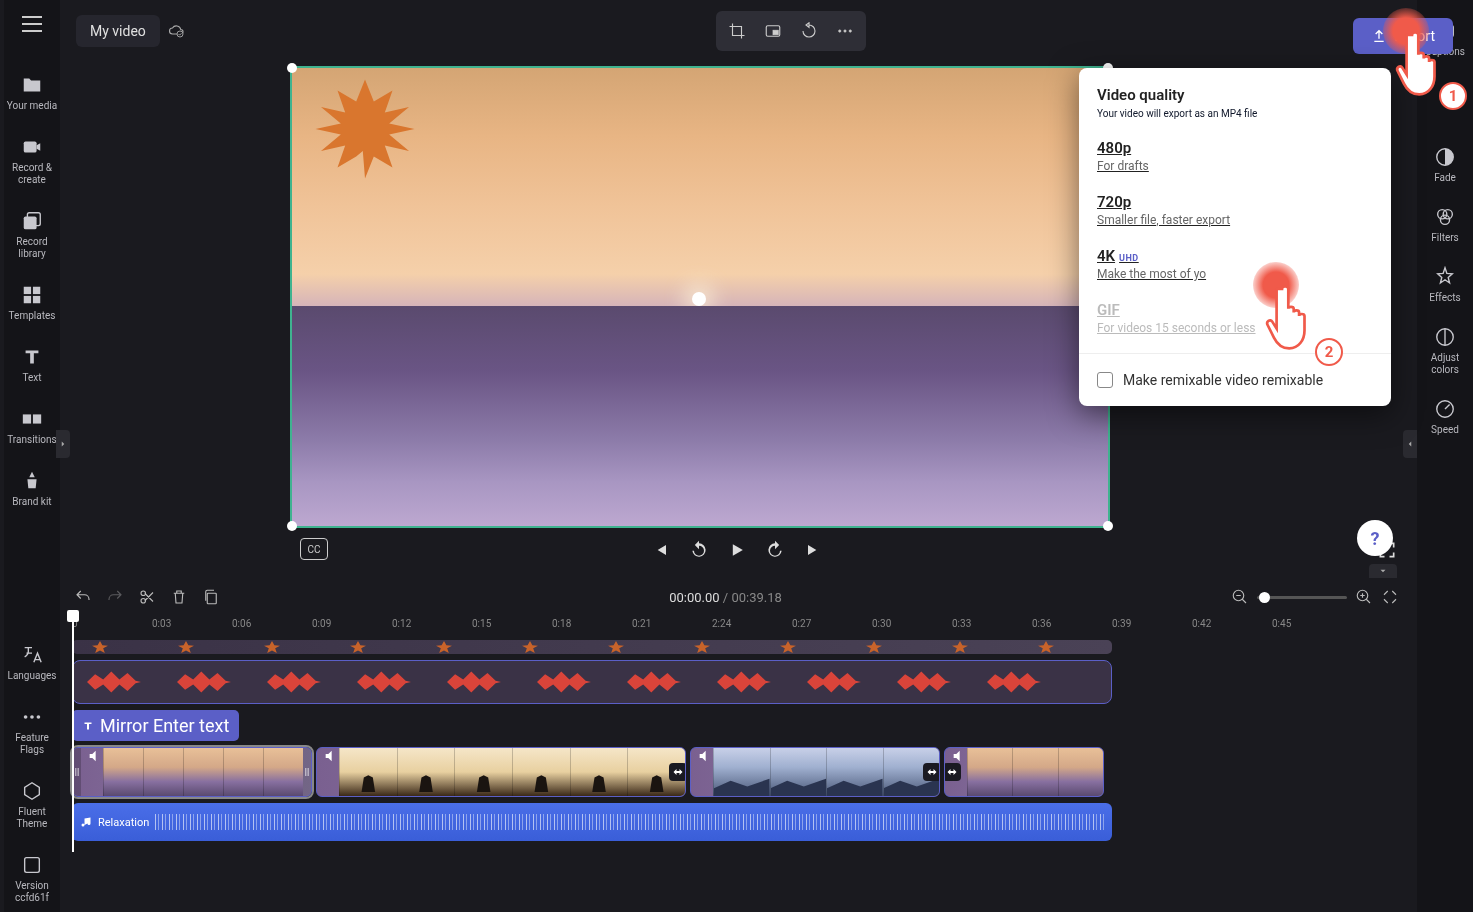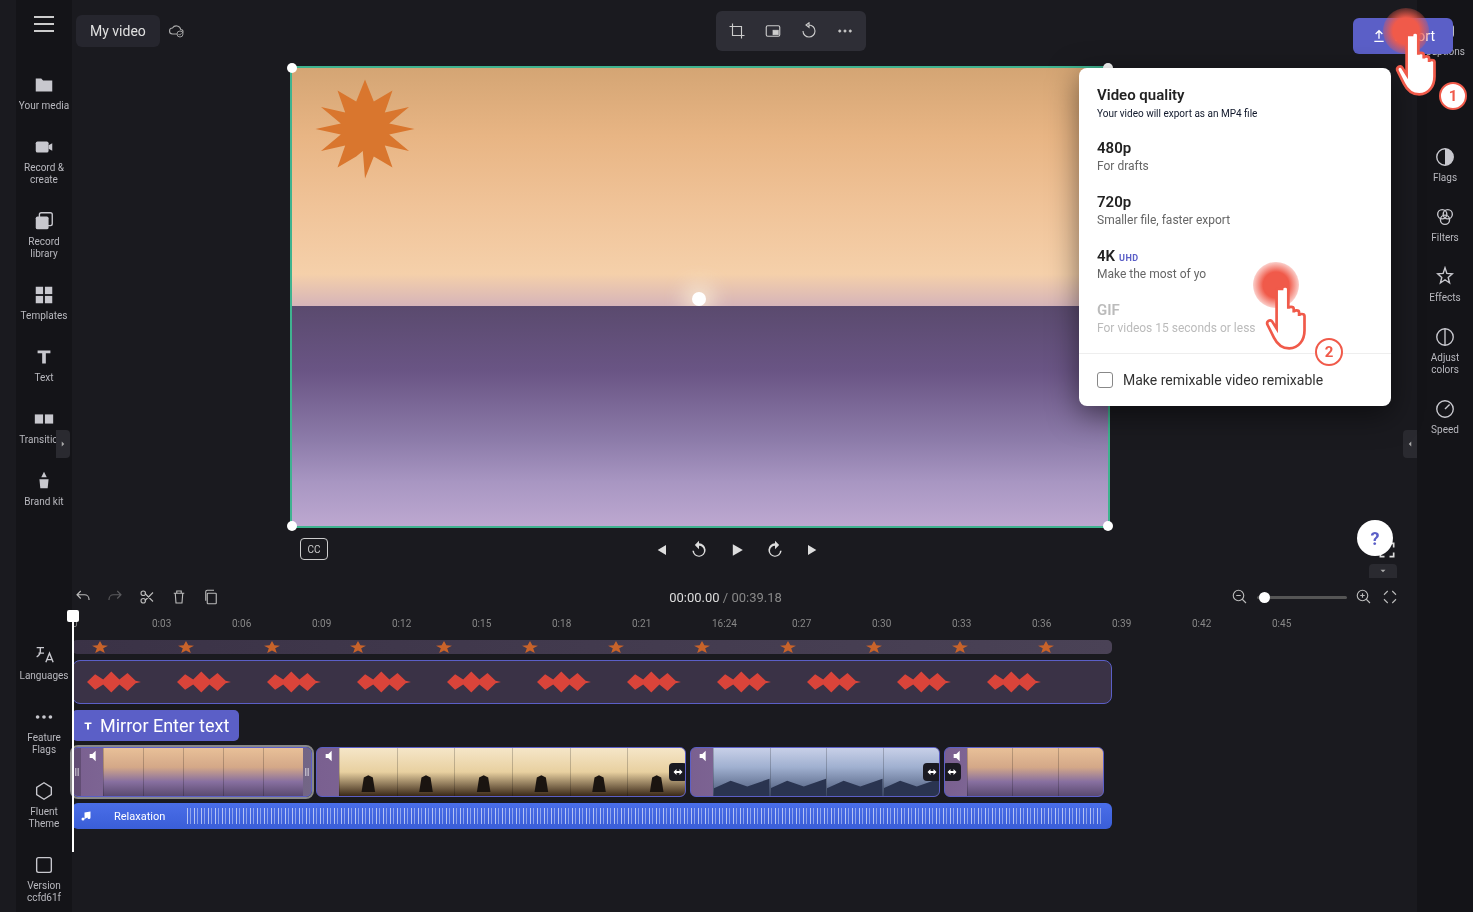--- a/index.html
+++ b/index.html
@@ -1,19 +1,19 @@
 <!DOCTYPE html>
 <html><head>
 <meta charset="utf-8">
 <style>
 * { margin: 0; padding: 0; box-sizing: border-box; font-family: -apple-system, BlinkMacSystemFont, "Segoe UI", Roboto, sans-serif; }
 body { background: #1a1a1f; color: #e0e0e0; width: 1473px; height: 912px; overflow: hidden; position: relative; }
 
 
-.left-sidebar { position: absolute; left: 16px; top: 0; width: 56px; height: 100%; background: #141418; display: flex; flex-direction: column; align-items: center; padding-top: 12px; gap: 8px; }
+.left-sidebar { position: absolute; left: 4px; top: 0; width: 56px; height: 100%; background: #141418; display: flex; flex-direction: column; align-items: center; padding-top: 12px; gap: 8px; }
 .hamburger { width: 28px; height: 24px; cursor: pointer; display: flex; flex-direction: column; justify-content: space-around; padding: 2px; }
 .hamburger span { height: 2px; background: #ccc; width: 20px; margin: 0 auto; }
 .side-item { display: flex; flex-direction: column; align-items: center; justify-content: center; width: 100%; padding: 8px 2px; cursor: pointer; }
 .side-item .icon { width: 22px; height: 22px; fill: #c8c8ce; }
 .side-item .label { font-size: 10px; color: #b8b8be; margin-top: 4px; text-align: center; line-height: 1.2; }
 
 
 .right-sidebar { position: absolute; right: 0; top: 0; width: 56px; height: 100%; background: #141418; display: flex; flex-direction: column; align-items: center; padding-top: 12px; gap: 6px; }
 
 
@@ -75,30 +75,30 @@
 .vclip-handle { width: 8px; background: rgba(0,0,0,.2); display: flex; align-items:center; justify-content:center; color:#fff; font-size:9px;}
 .vclip .vol { width: 16px; height: 16px; fill: #fff; margin-left: 6px; }
 .thumb-strip { flex:1; height: 100%; display: flex; }
 .thumb { flex:1; background: linear-gradient(180deg,#e8c098 0%, #d4a888 40%, #8870a0 70%, #5a4a70 100%); border-left: 1px solid rgba(0,0,0,.2);}
 .thumb.people { background: linear-gradient(180deg,#f5e6c8 0%, #e8d0a0 50%, #3a2818 100%); position:relative; }
 .thumb.people::after { content:''; position:absolute; bottom:4px; left:30%; width:40%; height:50%; background:#1a1410; clip-path: polygon(20% 100%, 30% 40%, 50% 30%, 70% 40%, 80% 100%);}
 .thumb.mtn { background: linear-gradient(180deg,#c8d0e8 0%, #a0b0d0 40%, #4a5878 100%);}
 .thumb.mtn::after { content:''; position:absolute; bottom:0; left:0; right:0; height:40%; background:#2a3450; clip-path: polygon(0 100%, 0 60%, 30% 20%, 60% 50%, 100% 10%, 100% 100%);}
 .trans-badge { position:absolute; right:-2px; top:50%; transform:translateY(-50%); width:18px; height:18px; background:#1a1a22; border-radius:4px; display:flex; align-items:center; justify-content:center; z-index:5;}
 .trans-badge svg { width:12px; height:12px; fill:#fff;}
-.audio-track { height: 26px; border-radius: 6px; background: linear-gradient(180deg,#4a6ee8,#3a5ed8); width: 1040px; display:flex; align-items:center; gap: 22px; padding: 6px 8px; position:relative; overflow:hidden;}
+.audio-track { height: 38px; border-radius: 6px; background: linear-gradient(180deg,#4a6ee8,#3a5ed8); width: 1040px; display:flex; align-items:center; gap: 6px; padding: 6px 8px; position:relative; overflow:hidden;}
 .audio-track .note { width:12px; height:12px; fill:#fff; }
 .audio-track .name { font-size: 11px; color:#fff; }
 .wave { flex:1; height: 16px; background: repeating-linear-gradient(90deg, rgba(255,255,255,.6) 0 1px, transparent 1px 3px, rgba(255,255,255,.4) 3px 4px, transparent 4px 7px); }
 
 
 .export-panel { position: absolute; right: 82px; top: 68px; width: 312px; background: #fff; border-radius: 8px; box-shadow: 0 8px 30px rgba(0,0,0,.5); padding: 18px 0 14px; color: #222; z-index: 50; }
 .export-panel h3 { font-size: 15px; font-weight: 600; padding: 0 18px; margin-bottom: 4px; }
 .export-panel .sub { font-size: 10px; color: #0f172a; padding: 0 18px 10px; }
-.export-opt { padding: 10px 18px; cursor: pointer; }
+.export-opt { padding: 10px 18px; cursor: pointer; text-decoration: underline; }
 .export-opt.highlight { background: #f0f0f2; }
 .export-opt.disabled { color: #bbb; cursor: default; }
 .export-opt .res { font-size: 15px; font-weight: 600; display: flex; align-items: baseline; gap: 4px; }
 .export-opt .badge { font-size: 9px; font-weight: 700; color: #5b5fc7; letter-spacing: .5px; }
 .export-opt .desc { font-size: 12px; color: #666; margin-top: 2px; }
 .export-opt.disabled .desc { color: #bbb; }
 .export-remix { padding: 18px 18px 4px; display: flex; align-items: center; gap: 10px; border-top: 1px solid #eee; margin-top: 8px; }
 .export-remix .cb { width: 16px; height: 16px; border: 1.5px solid #888; border-radius: 3px; }
 .export-remix span { font-size: 14px; color: #333; }
 
@@ -208,21 +208,21 @@
         <text x="12" y="15" font-size="8" text-anchor="middle" fill="#c8c8ce">CC</text>
       </svg>
     <span class="label">Captions</span>
   </div>
   <div style="height:60px"></div>
   <div class="side-item">
     <svg class="icon" viewBox="0 0 24 24">
         <circle cx="12" cy="12" r="9" fill="none" stroke="#c8c8ce" stroke-width="1.5"></circle>
         <path d="M12 3a9 9 0 010 18z"></path>
       </svg>
-    <span class="label">Flags</span>
+    <span class="label">Fade</span>
   </div>
   <div class="side-item">
     <svg class="icon" viewBox="0 0 24 24">
         <circle cx="9" cy="9" r="5" fill="none" stroke="#c8c8ce" stroke-width="1.5"></circle>
         <circle cx="15" cy="9" r="5" fill="none" stroke="#c8c8ce" stroke-width="1.5"></circle>
         <circle cx="12" cy="15" r="5" fill="none" stroke="#c8c8ce" stroke-width="1.5"></circle>
       </svg>
     <span class="label">Filters</span>
   </div>
   <div class="side-item">
@@ -391,21 +391,21 @@
 
 <div class="ruler" id="ruler">
     <div class="tick">0</div>
     <div class="tick">0:03</div>
     <div class="tick">0:06</div>
     <div class="tick">0:09</div>
     <div class="tick">0:12</div>
     <div class="tick">0:15</div>
     <div class="tick">0:18</div>
     <div class="tick">0:21</div>
-    <div class="tick">16:24</div>
+    <div class="tick">2:24</div>
     <div class="tick">0:27</div>
     <div class="tick">0:30</div>
     <div class="tick">0:33</div>
     <div class="tick">0:36</div>
     <div class="tick">0:39</div>
     <div class="tick">0:42</div>
     <div class="tick">0:45</div>
   </div>
 <div class="playhead"></div>
 

